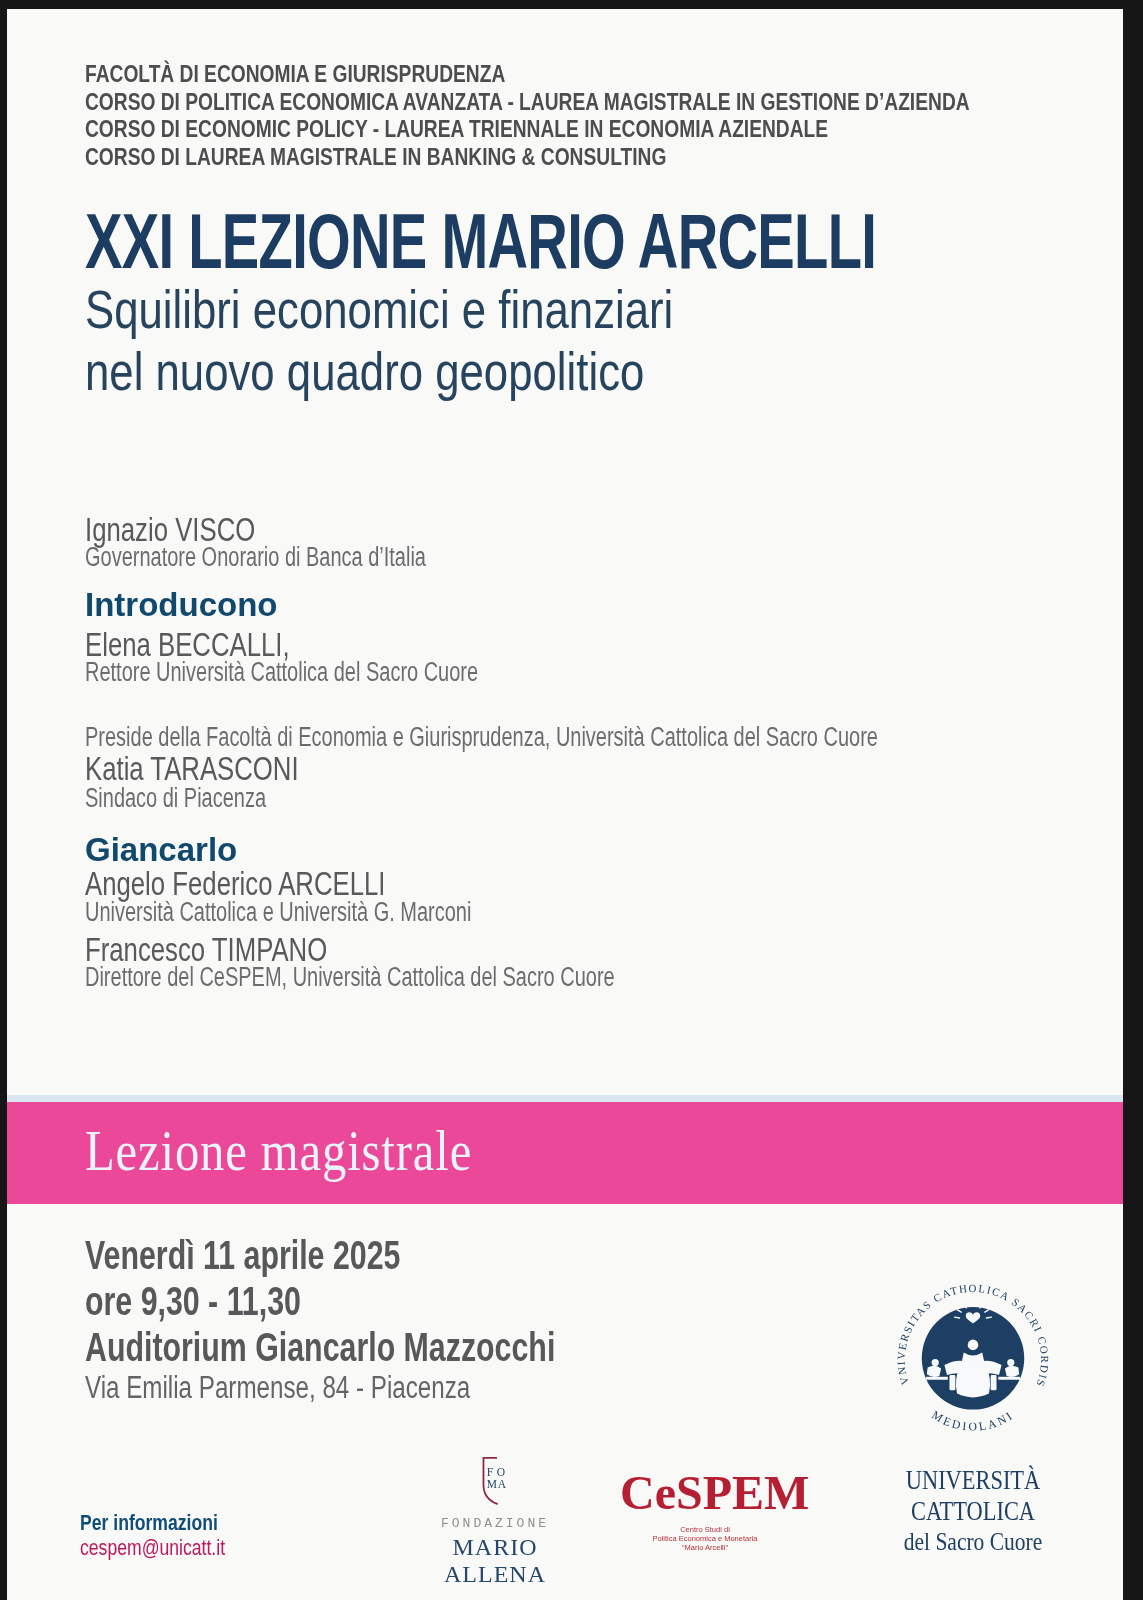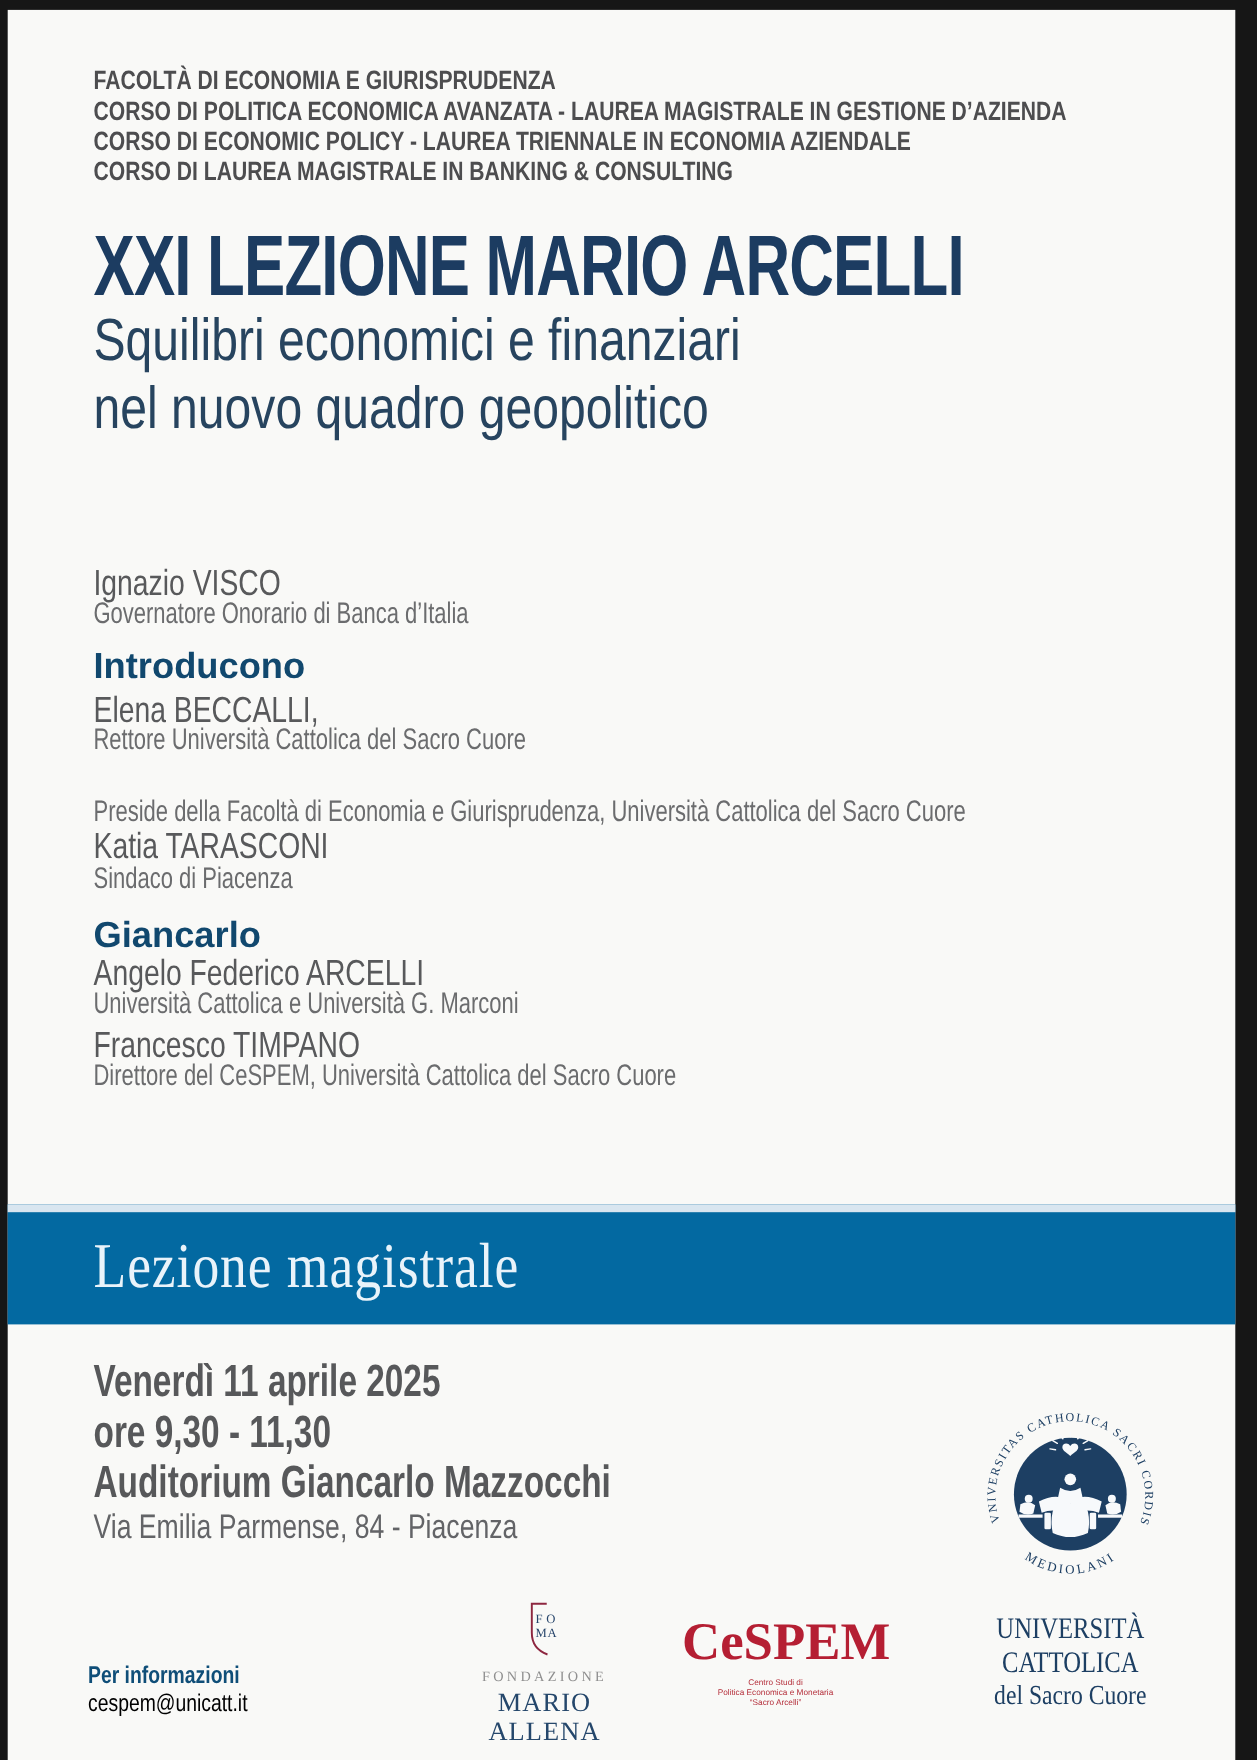--- a/index.html
+++ b/index.html
@@ -17,28 +17,28 @@
   .c74{transform:scaleX(.74);}
   .c72{transform:scaleX(.72);}
   .hdr{left:78px;top:51px;color:#4d4d4f;font-weight:bold;font-size:24px;line-height:27.5px;letter-spacing:0;}
   .hdr div{transform:scaleX(.80);transform-origin:left top;white-space:nowrap;}
   .maintitle{left:78px;top:193px;font-size:78px;font-weight:bold;color:#1c3c61;letter-spacing:-1px;line-height:1;}
   .subtitle{left:78px;top:269px;font-size:54px;color:#27445f;line-height:62px;}
   .subtitle div{transform:scaleX(.81);transform-origin:left top;white-space:nowrap;}
   .pname{font-size:33px;color:#58595b;}
   .prole{font-size:27px;color:#6b6c6e;text-align:center;}
   .slabel{font-size:33px;font-weight:bold;color:#11486e;}
-  .banner{position:absolute;left:0;top:1086px;width:100%;height:102px;background:#0369a1;border-top:7px solid #d9e6f0;}
+  .banner{position:absolute;left:0;top:1086px;width:100%;height:102px;background:#ec4899;border-top:7px solid #d9e6f0;}
   .bannertxt{position:absolute;left:78px;top:15px;font-family:"Liberation Serif",serif;font-size:58px;color:#e9f3fa;letter-spacing:1px;white-space:nowrap;transform:scaleX(.84);transform-origin:left top;}
   .evb{font-size:41px;font-weight:bold;color:#57585a;}
   .evr{font-size:31px;color:#636467;}
   .contactlbl{font-size:22px;font-weight:bold;color:#0f4e78;}
-  .contacteml{font-size:22px;color:#000000;}
+  .contacteml{font-size:22px;color:#be185d;}
   .foma{position:absolute;left:398px;top:1446px;width:180px;text-align:center;}
-  .foma .fond{font-family:Liberation Serif, serif;font-size:13px;letter-spacing:3px;color:#8f8f8f;margin-top:9px;}
+  .foma .fond{font-family:Liberation Mono, monospace;font-size:13px;letter-spacing:3px;color:#8f8f8f;margin-top:9px;}
   .foma .mar{font-family:"Liberation Serif",serif;font-size:24px;letter-spacing:1px;color:#25476b;margin-top:3px;}
   .cespem{position:absolute;left:613px;top:1460px;width:170px;text-align:center;}
   .cespem .word{font-family:"Liberation Serif",serif;font-size:48px;font-weight:bold;color:#b51f33;line-height:1;}
   .cespem .sub{margin-top:8px;font-size:7.5px;line-height:9px;color:#b5303c;}
   .ucsc{position:absolute;left:836px;top:1267px;width:260px;text-align:center;color:#1d3f63;}
   .ucsc .seal{display:block;margin:0 auto;}
   .ucsc .n1{font-family:"Liberation Serif",serif;font-size:27px;line-height:31px;margin-top:21px;transform:scaleX(.83);transform-origin:center top;}
   .ucsc .n2{font-family:"Liberation Serif",serif;font-size:27px;line-height:31px;transform:scaleX(.83);transform-origin:center top;}
   .ucsc .n3{font-family:"Liberation Serif",serif;font-size:25px;line-height:30px;transform:scaleX(.86);transform-origin:center top;}
 </style>
@@ -137,21 +137,21 @@
     </svg>
     <div class="fond">FONDAZIONE</div>
     <div class="mar">MARIO ALLENA</div>
   </div>
 
   <div class="cespem">
     <div class="word">CeSPEM</div>
     <div class="sub">
       <div>Centro Studi di</div>
       <div>Politica Economica e Monetaria</div>
-      <div>“Sacro Arcelli”</div>
+      <div>“Mario Arcelli”</div>
     </div>
   </div>
 
   <div class="ucsc">
     <svg class="seal" viewBox="0 0 200 200" width="168" height="168">
       <defs>
         <path id="arcTop" d="M 23.9 127.7 A 81 81 0 1 1 176.1 127.7" fill="none"></path>
         <path id="arcBot" d="M 51.8 168.8 A 84 84 0 0 0 148.2 168.8" fill="none"></path>
       </defs>
       <circle cx="100" cy="98" r="61" fill="#1d3f63"></circle>

